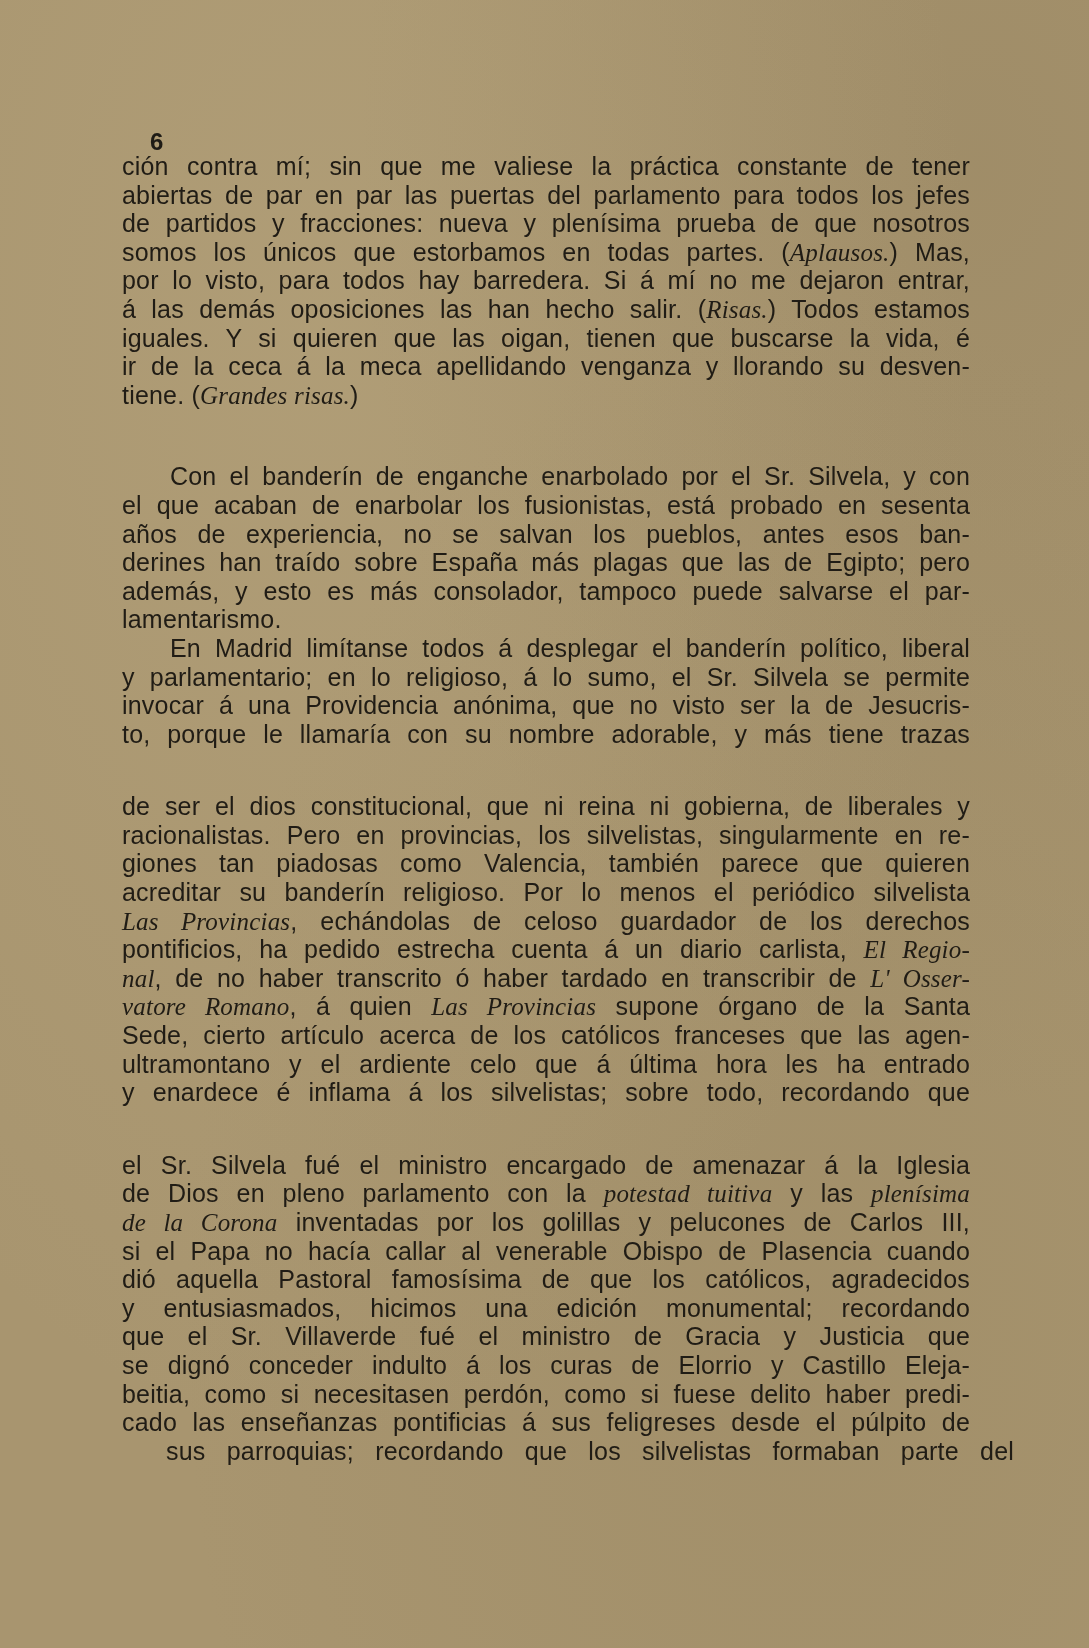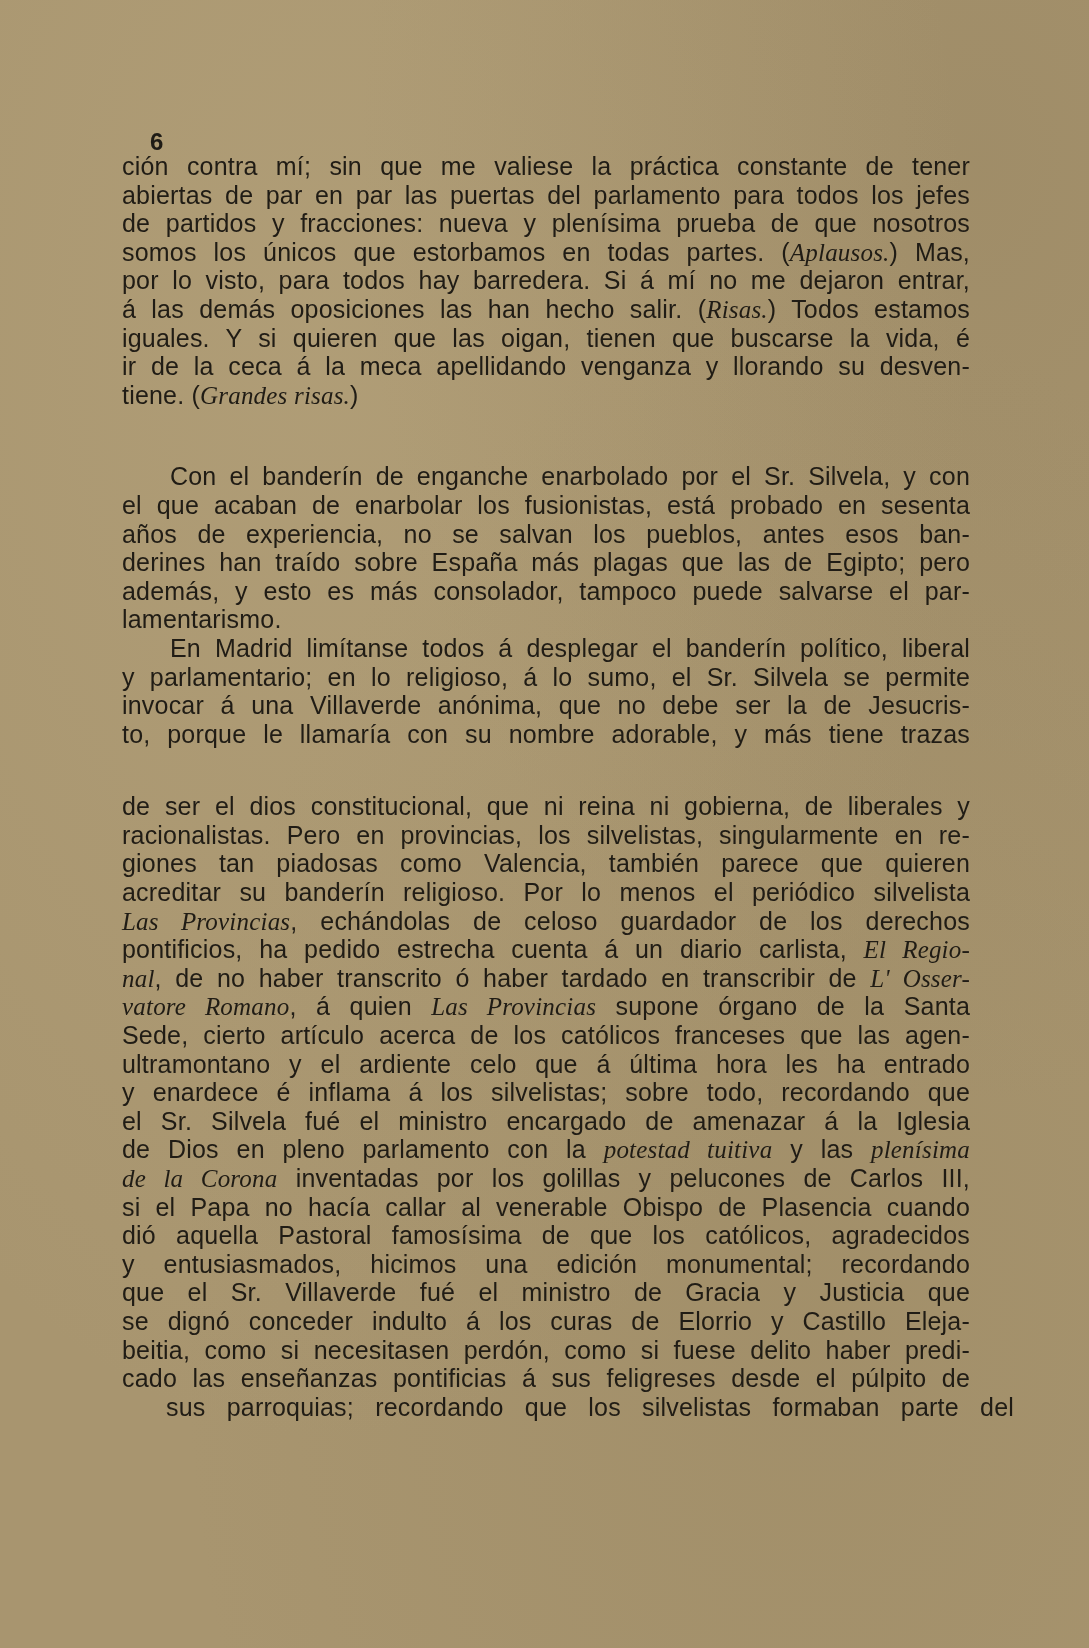--- a/index.html
+++ b/index.html
@@ -59,34 +59,34 @@
         <span class="line indent" style="display: block; width: 848px;"><span>Con el banderín de enganche enarbolado por el Sr. Silvela, y con</span></span>
         <span class="line" style="display: block; width: 848px;"><span>el que acaban de enarbolar los fusionistas, está probado en sesenta</span></span>
         <span class="line" style="display: block; width: 848px;"><span>años de experiencia, no se salvan los pueblos, antes esos ban-</span></span>
         <span class="line" style="display: block; width: 848px;"><span>derines han traído sobre España más plagas que las de Egipto; pero</span></span>
         <span class="line" style="display: block; width: 848px;"><span>además, y esto es más consolador, tampoco puede salvarse el par-</span></span>
         <span class="line last" style="display: block; width: 848px;"><span>lamentarismo.</span></span>
       </div>
       <div>
         <span class="line indent" style="display: block; width: 848px;"><span>En Madrid limítanse todos á desplegar el banderín político, liberal</span></span>
         <span class="line" style="display: block; width: 848px;"><span>y parlamentario; en lo religioso, á lo sumo, el Sr. Silvela se permite</span></span>
-        <span class="line" style="display: block; width: 848px;"><span>invocar á una Villaverde anónima, que no debe ser la de Jesucris-</span></span>
+        <span class="line" style="display: block; width: 848px;"><span>invocar á una Providencia anónima, que no visto ser la de Jesucris-</span></span>
         <span class="line" style="display: block; width: 848px;"><span>to, porque le llamaría con su nombre adorable, y más tiene trazas</span></span>
         <span class="line" style="display: block; width: 848px; margin-top: 44px;"><span>de ser el dios constitucional, que ni reina ni gobierna, de liberales y</span></span>
         <span class="line" style="display: block; width: 848px;"><span>racionalistas. Pero en provincias, los silvelistas, singularmente en re-</span></span>
         <span class="line" style="display: block; width: 848px;"><span>giones tan piadosas como Valencia, también parece que quieren</span></span>
         <span class="line" style="display: block; width: 848px;"><span>acreditar su banderín religioso. Por lo menos el periódico silvelista</span></span>
         <span class="line" style="display: block; width: 848px;"><span class="it">Las Provincias</span><span>, echándolas de celoso guardador de los derechos</span></span>
         <span class="line" style="display: block; width: 848px;"><span>pontificios, ha pedido estrecha cuenta á un diario carlista, </span><span class="it">El Regio-</span></span>
         <span class="line" style="display: block; width: 848px;"><span class="it">nal</span><span>, de no haber transcrito ó haber tardado en transcribir de </span><span class="it">L' Osser-</span></span>
         <span class="line" style="display: block; width: 848px;"><span class="it">vatore Romano</span><span>, á quien </span><span class="it">Las Provincias</span><span> supone órgano de la Santa</span></span>
         <span class="line" style="display: block; width: 848px;"><span>Sede, cierto artículo acerca de los católicos franceses que las agen-</span></span>
         <span class="line" style="display: block; width: 848px;"><span>ultramontano y el ardiente celo que á última hora les ha entrado</span></span>
         <span class="line" style="display: block; width: 848px;"><span>y enardece é inflama á los silvelistas; sobre todo, recordando que</span></span>
-        <span class="line" style="display: block; width: 848px;"><span>el Sr. Silvela fué el ministro encargado de amenazar á la Iglesia</span></span>
+        <span class="line" style="display: block; width: 848px; margin-top: 44px;"><span>el Sr. Silvela fué el ministro encargado de amenazar á la Iglesia</span></span>
         <span class="line" style="display: block; width: 848px;"><span>de Dios en pleno parlamento con la </span><span class="it">potestad tuitiva</span><span> y las </span><span class="it">plenísima</span></span>
         <span class="line" style="display: block; width: 848px;"><span class="it">de la Corona</span><span> inventadas por los golillas y pelucones de Carlos III,</span></span>
         <span class="line" style="display: block; width: 848px;"><span>si el Papa no hacía callar al venerable Obispo de Plasencia cuando</span></span>
         <span class="line" style="display: block; width: 848px;"><span>dió aquella Pastoral famosísima de que los católicos, agradecidos</span></span>
         <span class="line" style="display: block; width: 848px;"><span>y entusiasmados, hicimos una edición monumental; recordando</span></span>
         <span class="line" style="display: block; width: 848px;"><span>que el Sr. Villaverde fué el ministro de Gracia y Justicia que</span></span>
         <span class="line" style="display: block; width: 848px;"><span>se dignó conceder indulto á los curas de Elorrio y Castillo Eleja-</span></span>
         <span class="line" style="display: block; width: 848px;"><span>beitia, como si necesitasen perdón, como si fuese delito haber predi-</span></span>
         <span class="line" style="display: block; width: 848px;"><span>cado las enseñanzas pontificias á sus feligreses desde el púlpito de</span></span>
         <span class="line" style="display: block; width: 848px; margin-left: 44px;"><span>sus parroquias; recordando que los silvelistas formaban parte del</span></span>

